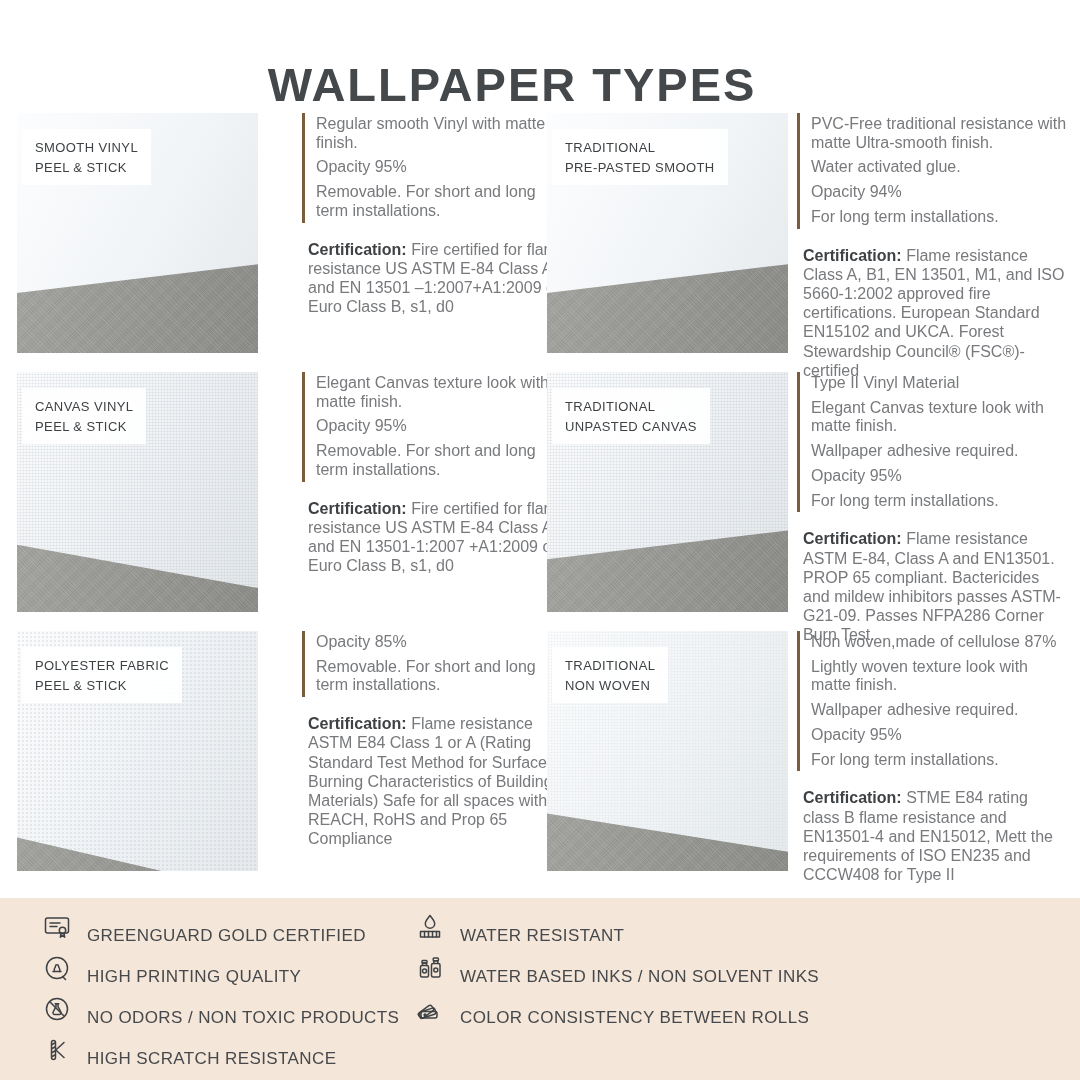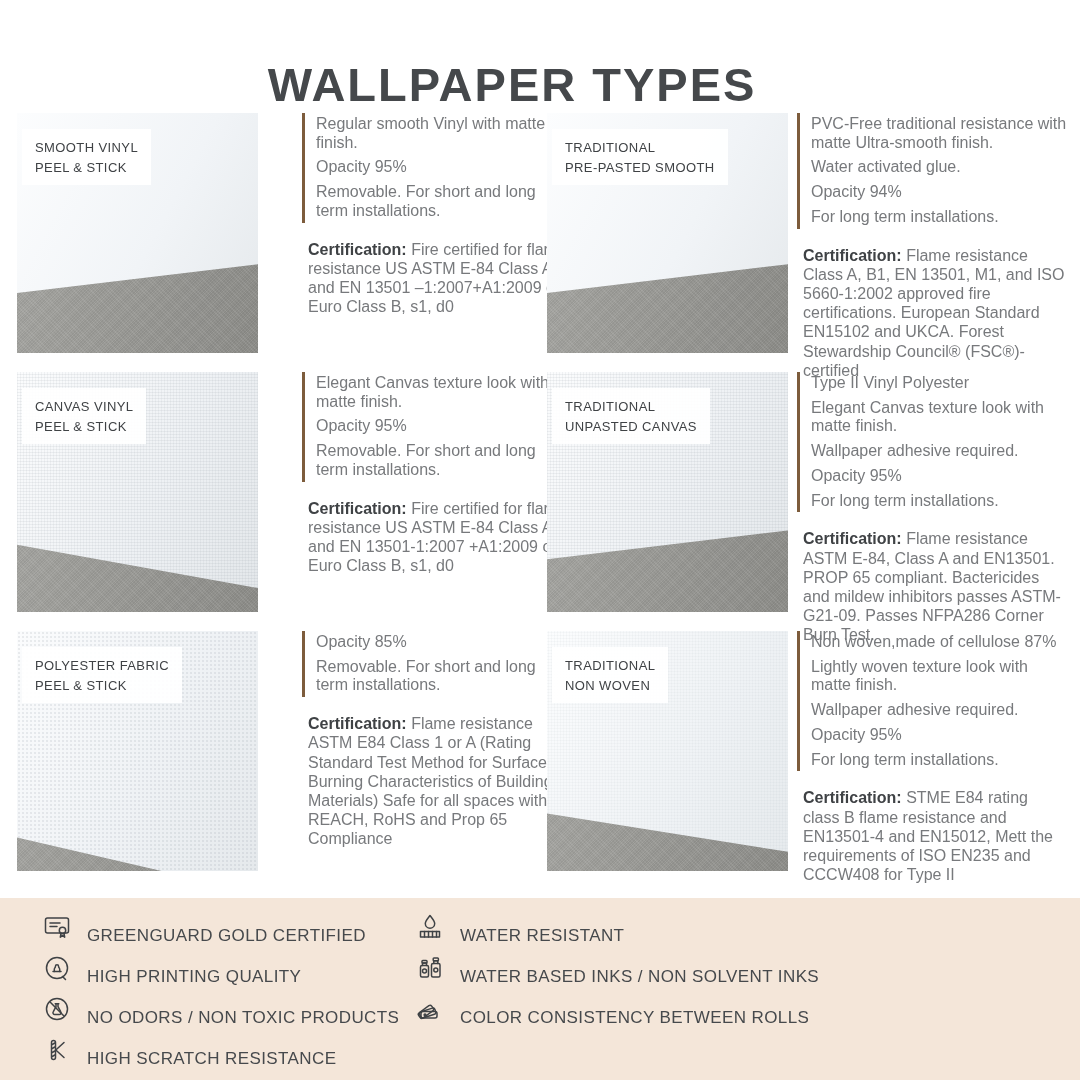--- a/index.html
+++ b/index.html
@@ -130,21 +130,21 @@
   </section>
 
   <section class="card c4 colR">
     <div class="photo tex-canvas">
       <div class="floor f-c"></div>
       <div class="label">TRADITIONAL
 UNPASTED CANVAS</div>
     </div>
     <div class="info">
       <div class="features">
-          <p class="feat">Type II Vinyl Polyester</p>
+          <p class="feat">Type II Vinyl Material</p>
           <p class="feat">Elegant Canvas texture look with matte finish.</p>
           <p class="feat">Wallpaper adhesive required.</p>
           <p class="feat">Opacity 95%</p>
           <p class="feat">For long term installations.</p>
         </div>
       <p class="cert">
         <span class="cert-label">Certification:</span>
         <span class="cert-body">Flame resistance ASTM E-84, Class A and EN13501. PROP 65 compliant. Bactericides and mildew inhibitors passes ASTM-G21-09. Passes NFPA286 Corner Burn Test.</span>
       </p>
     </div>

